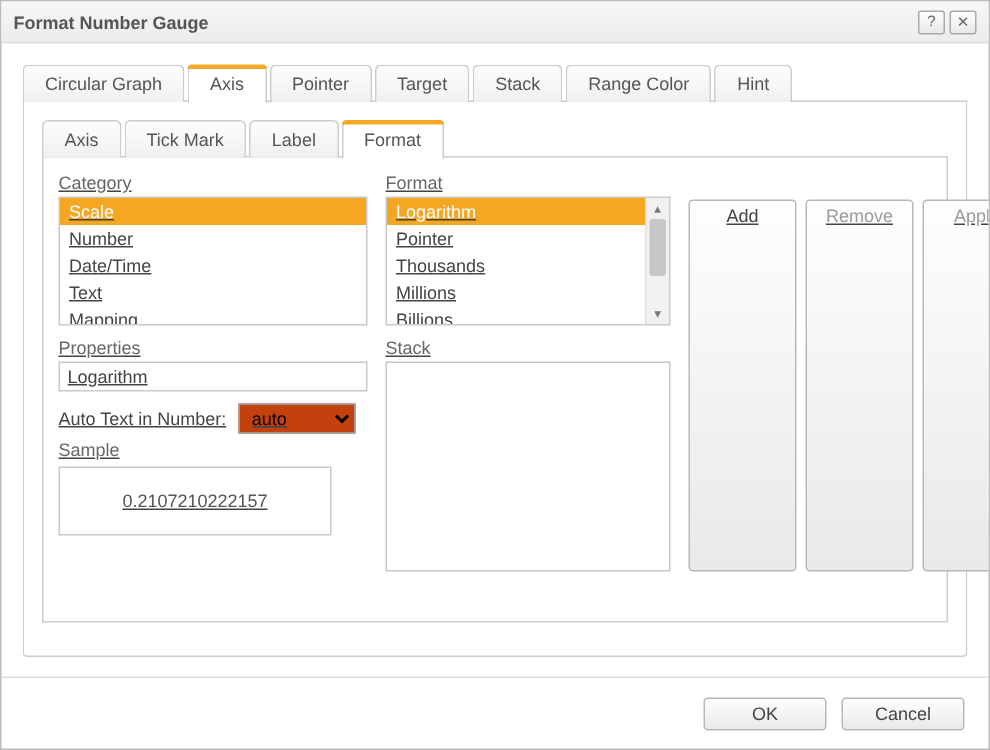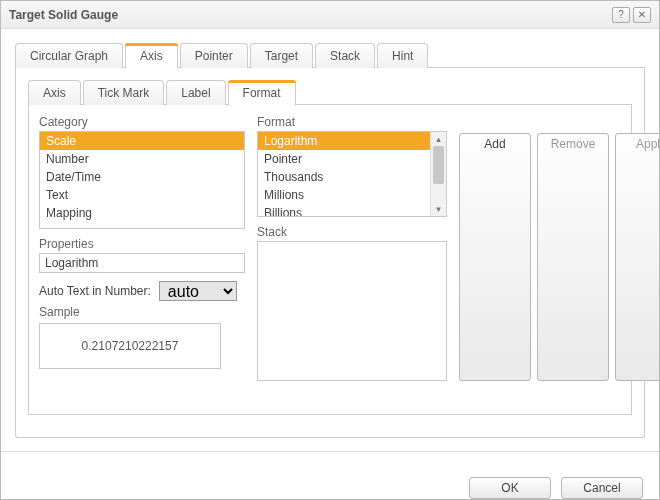--- a/index.html
+++ b/index.html
@@ -96,20 +96,21 @@
     border: 1px solid #ccc;
     border-top: none;
     border-radius: 0 0 3px 3px;
     padding: 12px 12px 12px 12px;
     background: #fff;
     height: 370px;
   }
   .inner-panel {
     padding: 10px 22px 10px 10px;
     height: 310px;
+    text-decoration: underline;
   }
   .cols {
     display: flex;
     gap: 12px;
   }
   .col { display: flex; flex-direction: column; }
   .section-label {
     color: #666;
     margin-bottom: 2px;
   }
@@ -180,82 +181,83 @@
     color: #444;
     font-size: 12px;
     font-family: inherit;
   }
   .autorow { display: flex; align-items: center; gap: 8px; margin-top: 8px; }
   .select {
     border: 1px solid #999;
     height: 20px;
     width: 78px;
     padding: 0 4px;
-    background: #e5e5e5;
-    font-size: 16px;
+    background: #c2410c;
+    font-size: 12px;
     font-family: inherit;
   }
   .samplebox {
     border: 1px solid #c9c9c9;
     height: 46px;
     width: 182px;
     margin-top: 2px;
     display: flex;
     align-items: center;
     justify-content: center;
     color: #555;
   }
   .footer {
     border-top: 1px solid #ddd;
     height: 48px;
     display: flex;
     justify-content: flex-end;
-    align-items: flex-end;
+    align-items: center;
     gap: 10px;
     padding: 0 16px;
   }
 </style>
 </head>
 <body>
 
 <div class="dialog">
 
   <div class="titlebar">
-    <span class="title">Target Solid Gauge</span>
+    <span class="title">Format Number Gauge</span>
     <div class="winbtn">?</div>
     <div class="winbtn">✕</div>
   </div>
 
   <div class="body">
 
     <div class="tabrow">
       <div class="tab"><span>Circular Graph</span></div>
       <div class="tab active"><span>Axis</span></div>
       <div class="tab"><span>Pointer</span></div>
       <div class="tab"><span>Target</span></div>
       <div class="tab"><span>Stack</span></div>
+      <div class="tab"><span>Range Color</span></div>
       <div class="tab"><span>Hint</span></div>
     </div>
 
     <div class="panel">
 
       <div class="tabrow">
         <div class="tab"><span>Axis</span></div>
         <div class="tab"><span>Tick Mark</span></div>
         <div class="tab"><span>Label</span></div>
         <div class="tab active"><span>Format</span></div>
       </div>
 
       <div class="inner-panel" style="border:1px solid #ccc;border-top:none;">
 
         <div class="cols">
 
           <div class="col" style="width:206px;">
             <div class="section-label">Category</div>
-            <div class="listbox" style="height:98px;">
+            <div class="listbox" style="height:86px;">
               <div class="listitem selected"><span>Scale</span></div>
               <div class="listitem"><span>Number</span></div>
               <div class="listitem"><span>Date/Time</span></div>
               <div class="listitem"><span>Text</span></div>
               <div class="listitem"><span>Mapping</span></div>
             </div>
 
             <div class="section-label" style="margin-top:8px">Properties</div>
             <input class="propinput" type="text" value="Logarithm" style="">
 

